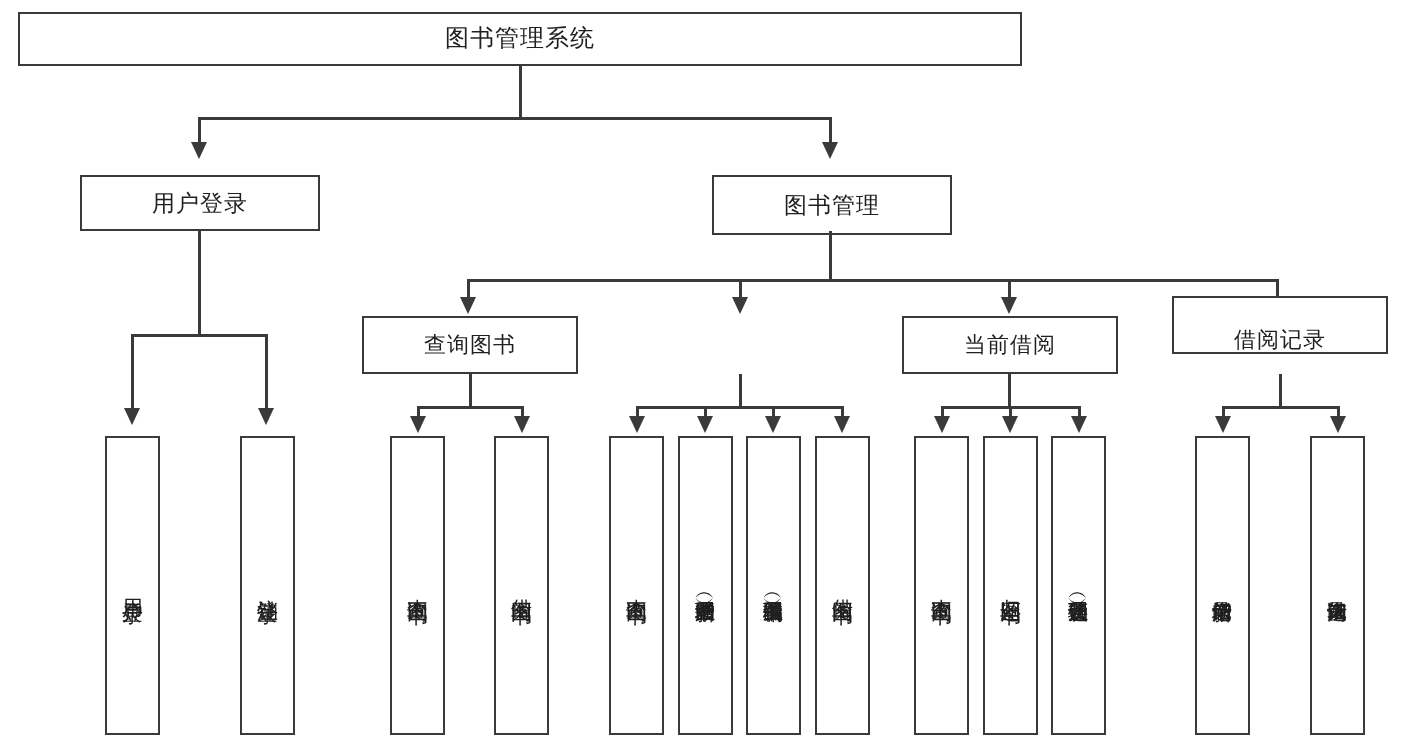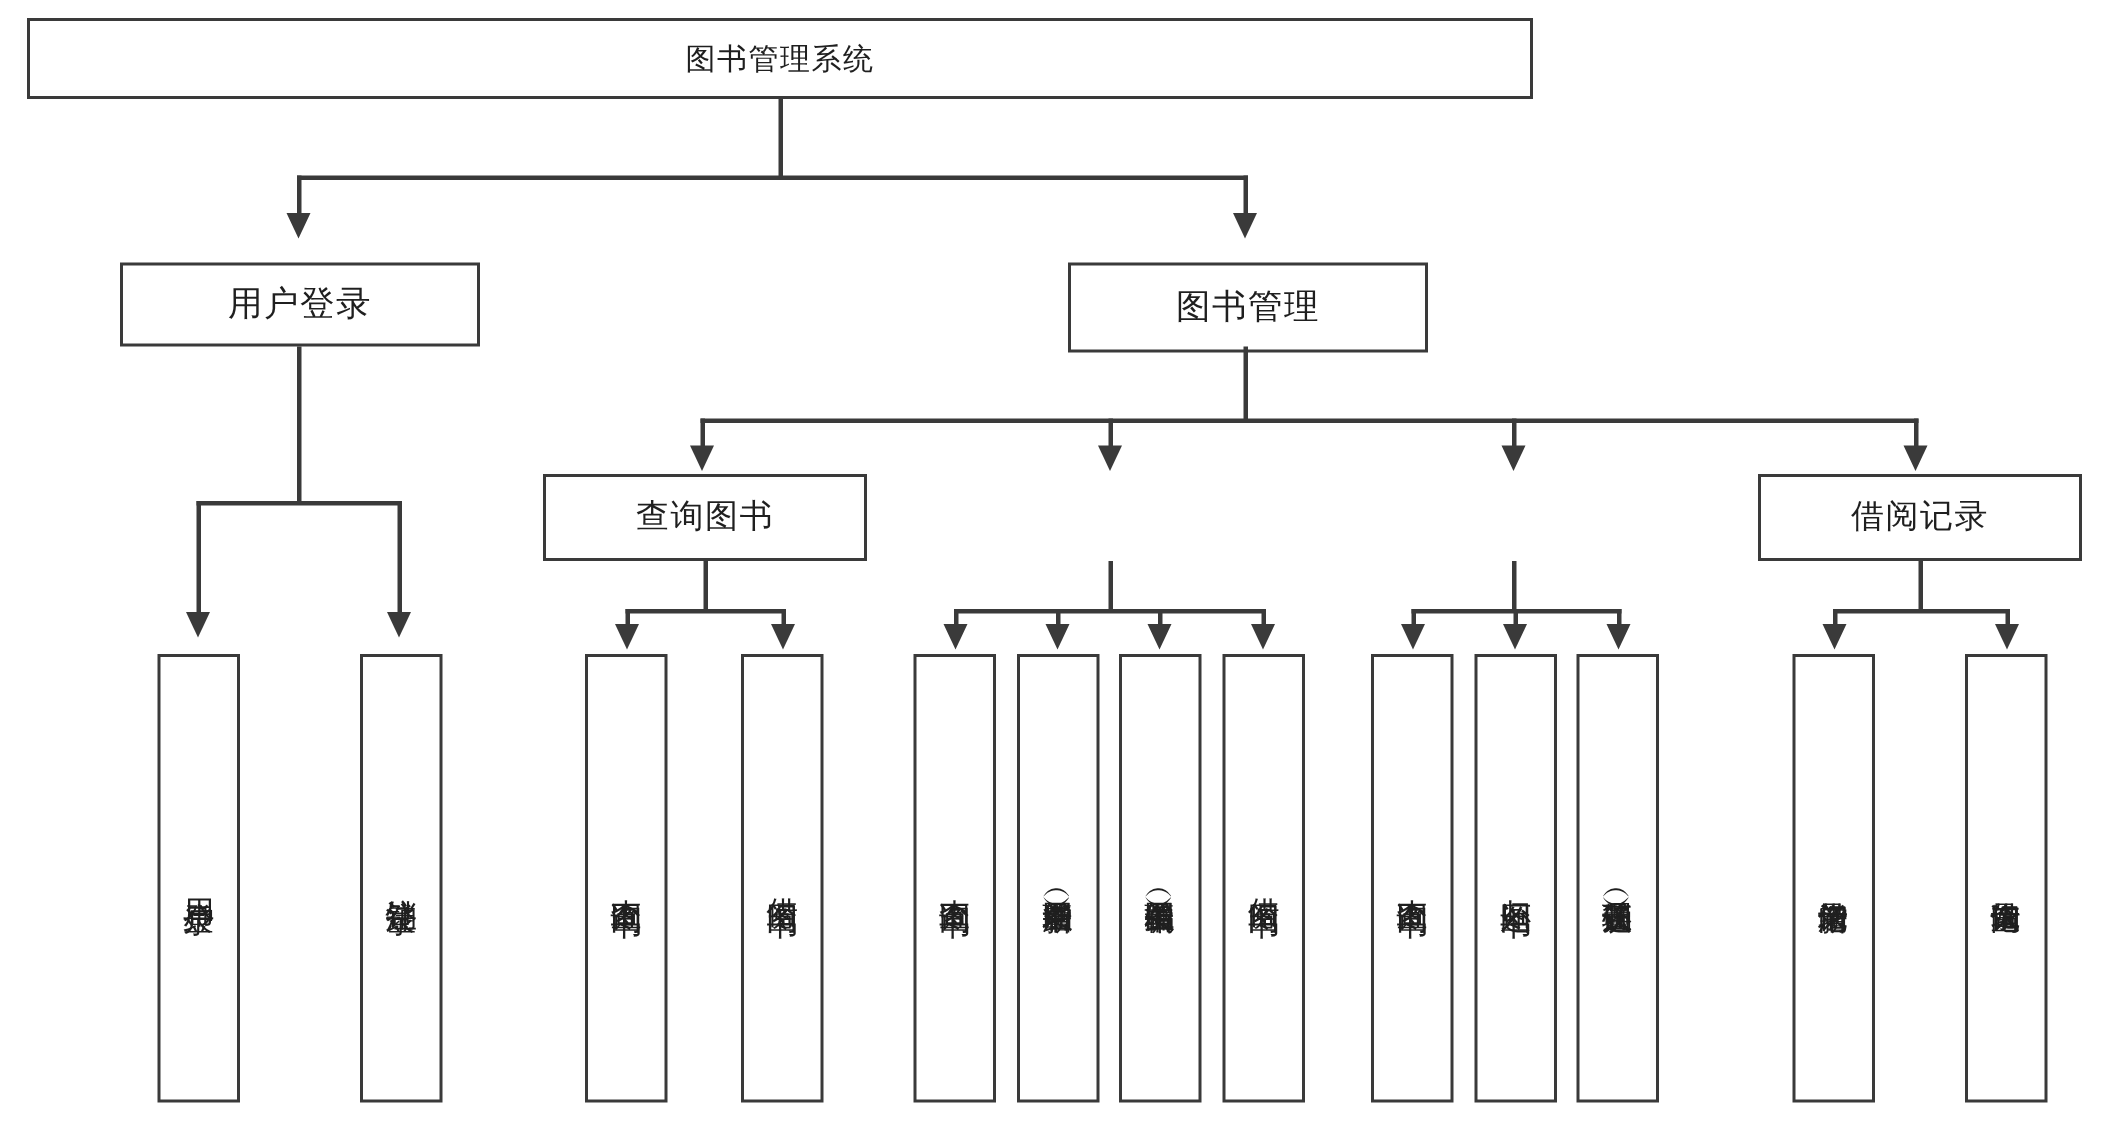--- a/index.html
+++ b/index.html
@@ -26,21 +26,21 @@
     justify-content:center;
     text-align:center;
   }
   .node .label{
     font-size:23px;
     line-height:1.15;
     letter-spacing:1px;
     color:#1f1f1f;
     white-space:nowrap;
   }
-  .node.root .label{font-size:20px;}
+  .node.root .label{font-size:24px;}
   .node.level2 .label{font-size:23px;}
   .node.level3 .label{font-size:22px;}
 
   
   .leaf{
     position:absolute;
     box-sizing:border-box;
     background:#ffffff;
     border:2.5px solid #3a3a3a;
     display:flex;
@@ -129,21 +129,24 @@
   <div class="edge v" style="left:1008px;top:279px;height:20px;"></div>
   <div class="edge v" style="left:1276px;top:279px;height:20px;"></div>
   <div class="arrow" style="left:460px;top:297px;"></div>
   <div class="arrow" style="left:732px;top:297px;"></div>
   <div class="arrow" style="left:1001px;top:297px;"></div>
   <div class="arrow" style="left:1269px;top:297px;"></div>
 
   <div class="node level3" style="left:362px;top:316px;width:216px;height:58px;">
     <span class="label">查询图书</span>
   </div>
-  <div class="node level3" style="left:1172px;top:316px;width:216px;height:58px;">
+  <div class="node level3" style="left:902px;top:316px;width:216px;height:58px;">
+    <span class="label">当前借阅</span>
+  </div>
+  <div class="node level3" style="left:1172px;top:296px;width:216px;height:58px;align-items:flex-end;">
     <span class="label">借阅记录</span>
   </div>
 
   <div class="edge v" style="left:469px;top:374px;height:34px;"></div>
   <div class="edge h" style="left:417px;top:406px;width:107px;"></div>
   <div class="edge v" style="left:417px;top:406px;height:12px;"></div>
   <div class="edge v" style="left:521px;top:406px;height:12px;"></div>
   <div class="arrow" style="left:410px;top:416px;"></div>
   <div class="arrow" style="left:514px;top:416px;"></div>
 

